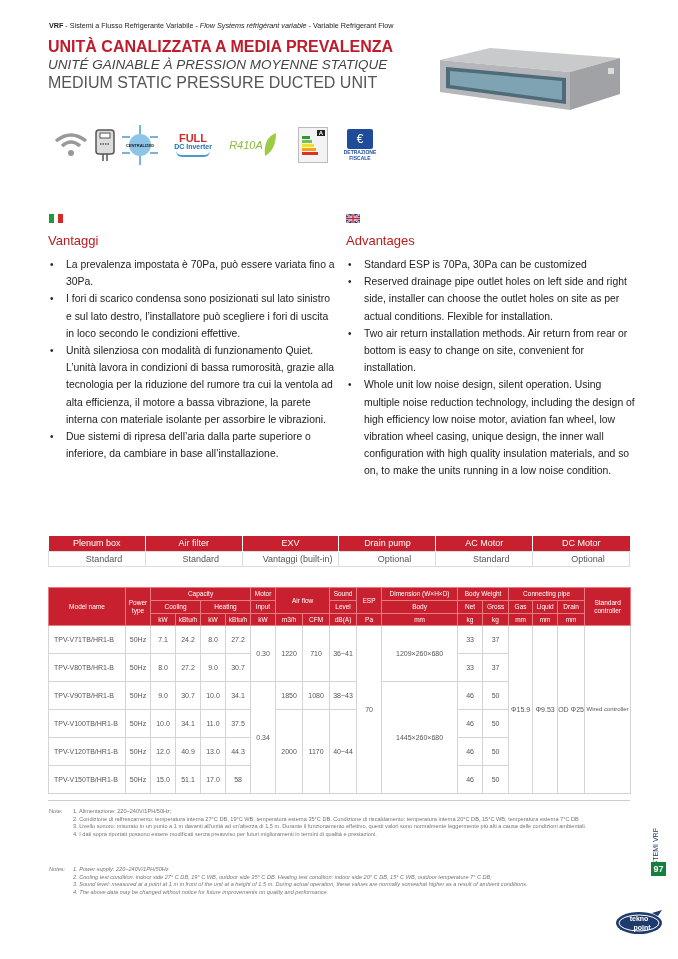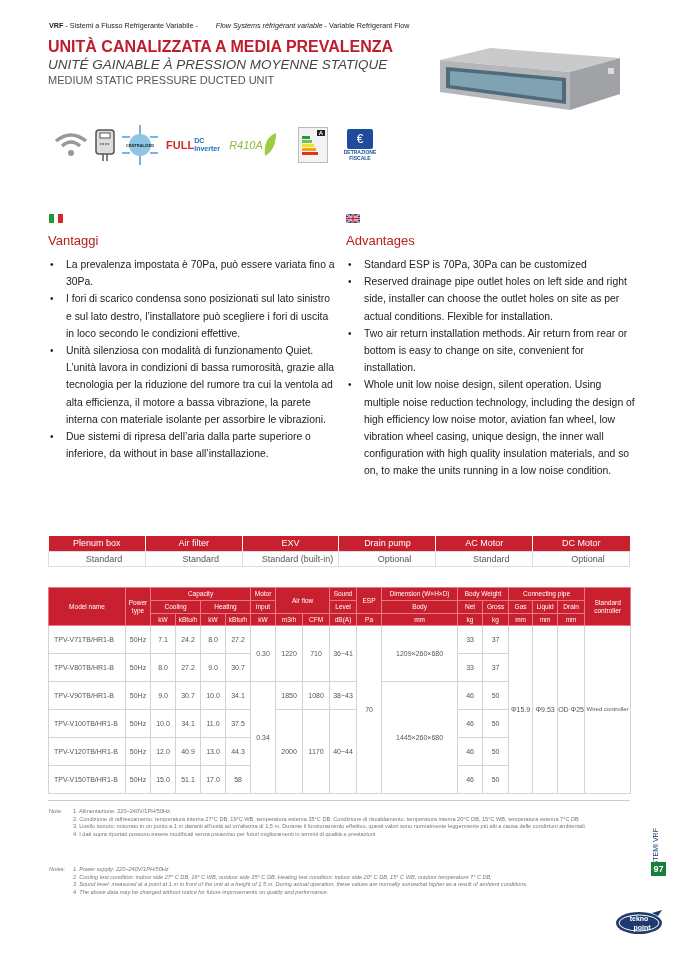--- a/index.html
+++ b/index.html
@@ -1,22 +1,22 @@
 <!DOCTYPE html>
 <html><head>
 <meta charset="utf-8">
 <style>
   * { box-sizing: border-box; margin: 0; padding: 0; }
   body { width: 678px; height: 959px; background: #ffffff; font-family: "Liberation Sans", sans-serif; color: #333; position: relative; overflow: hidden; }
   .breadcrumb { position: absolute; left: 49px; top: 21px; font-size: 7.2px; color: #222; white-space: nowrap; }
   .breadcrumb b { font-weight: bold; }
-  .breadcrumb i { font-style: italic; margin-left: 16px; }
+  .breadcrumb i { font-style: italic; }
   .title-it { position: absolute; left: 48px; top: 38px; font-size: 16px; font-weight: bold; color: #c01b2a; white-space: nowrap; }
   .title-fr { position: absolute; left: 48px; top: 57px; font-size: 13.5px; font-style: italic; color: #444; white-space: nowrap; }
-  .title-en { position: absolute; left: 48px; top: 74px; font-size: 11px; color: #555; white-space: nowrap; }
+  .title-en { position: absolute; left: 48px; top: 74px; font-size: 16px; color: #555; white-space: nowrap; }
 
   .unit-img { position: absolute; left: 430px; top: 40px; width: 200px; height: 85px; }
 
   .badges { position: absolute; left: 54px; top: 120px; height: 50px; display: flex; align-items: center; gap: 6px; }
   .badge { display: flex; align-items: center; justify-content: center; }
 
   .flag { position: absolute; width: 14px; height: 9px; }
   .flag-it { left: 49px; top: 214px; display: flex; }
   .flag-it span { flex: 1; }
   .flag-uk { left: 346px; top: 214px; background: #1f3f8a; }
@@ -88,21 +88,21 @@
         <line x1="18" y1="0" x2="18" y2="9"></line>
           <line x1="18" y1="31" x2="18" y2="40"></line>
         <line x1="0" y1="12" x2="8" y2="12"></line>
           <line x1="28" y1="12" x2="36" y2="12"></line>
         <line x1="0" y1="28" x2="8" y2="28"></line>
           <line x1="28" y1="28" x2="36" y2="28"></line>
       </g>
     </svg>
     <span style="position:relative;font-size:4px;font-weight:bold;color:#222;">CENTRALIZED</span>
   </div>
-  <div class="badge" style="width:46px;margin-left:6px;">
+  <div class="badge" style="flex-direction:column;width:46px;margin-left:6px;">
     <span style="font-size:11px;font-weight:bold;color:#d42a2a;line-height:10px;">FULL</span>
     <span style="font-size:7px;font-weight:bold;color:#1d6fb6;line-height:8px;">DC Inverter</span>
     <span style="display:block;width:34px;height:6px;border-radius:0 0 17px 17px;border-bottom:2px solid #4a9ad0;"></span>
   </div>
   <div class="badge" style="width:50px;margin-left:6px;">
     <span style="font-size:11px;font-style:italic;color:#8dbb3a;">R410A</span>
     <svg width="14" height="26" viewBox="0 0 14 26">
         <path d="M2,24 Q0,6 13,1 Q13,18 2,24 Z" fill="#9ccc44"></path>
       </svg>
   </div>
@@ -132,21 +132,21 @@
   <path d="M7,0 V9 M0,4.5 H14" stroke="#fff" stroke-width="2.6"></path>
   <path d="M7,0 V9 M0,4.5 H14" stroke="#c8202e" stroke-width="1.4"></path>
 </svg>
 
 <div class="col col-it">
   <h2>Vantaggi</h2>
   <ul>
     <li>La prevalenza impostata è 70Pa, può essere variata fino a 30Pa.</li>
     <li>I fori di scarico condensa sono posizionati sul lato sinistro e sul lato destro, l’installatore può scegliere i fori di uscita in loco secondo le condizioni effettive.</li>
     <li>Unità silenziosa con modalità di funzionamento Quiet. L’unità lavora in condizioni di bassa rumorosità, grazie alla tecnologia per la riduzione del rumore tra cui la ventola ad alta efficienza, il motore a bassa vibrazione, la parete interna con materiale isolante per assorbire le vibrazioni.</li>
-    <li>Due sistemi di ripresa dell’aria dalla parte superiore o inferiore, da without in base all’installazione.</li>
+    <li>Due sistemi di ripresa dell’aria dalla parte superiore o inferiore, da cambiare in base all’installazione.</li>
   </ul>
 </div>
 
 <div class="col col-en">
   <h2>Advantages</h2>
   <ul>
     <li>Standard ESP is 70Pa, 30Pa can be customized</li>
     <li>Reserved drainage pipe outlet holes on left side and right side, installer can choose the outlet holes on site as per actual conditions. Flexible for installation.</li>
     <li>Two air return installation methods. Air return from rear or bottom is easy to change on site, convenient for installation.</li>
     <li>Whole unit low noise design, silent operation. Using multiple noise reduction technology, including the design of high efficiency low noise motor, aviation fan wheel, low vibration wheel casing, unique design, the inner wall configuration with high quality insulation materials, and so on, to make the units running in a low noise condition.</li>
@@ -159,21 +159,21 @@
     <th>Plenum box</th>
     <th>Air filter</th>
     <th>EXV</th>
     <th>Drain pump</th>
     <th>AC Motor</th>
     <th style="border-right:none;">DC Motor</th>
   </tr>
   <tr>
     <td>Standard</td>
     <td>Standard</td>
-    <td>Standard (built-in)</td>
+    <td>Vantaggi (built-in)</td>
     <td>Optional</td>
     <td>Standard</td>
     <td>Optional</td>
   </tr>
 </tbody>
   </table>
 
 <table class="spec">
   <colgroup>
     <col style="width:77px">

